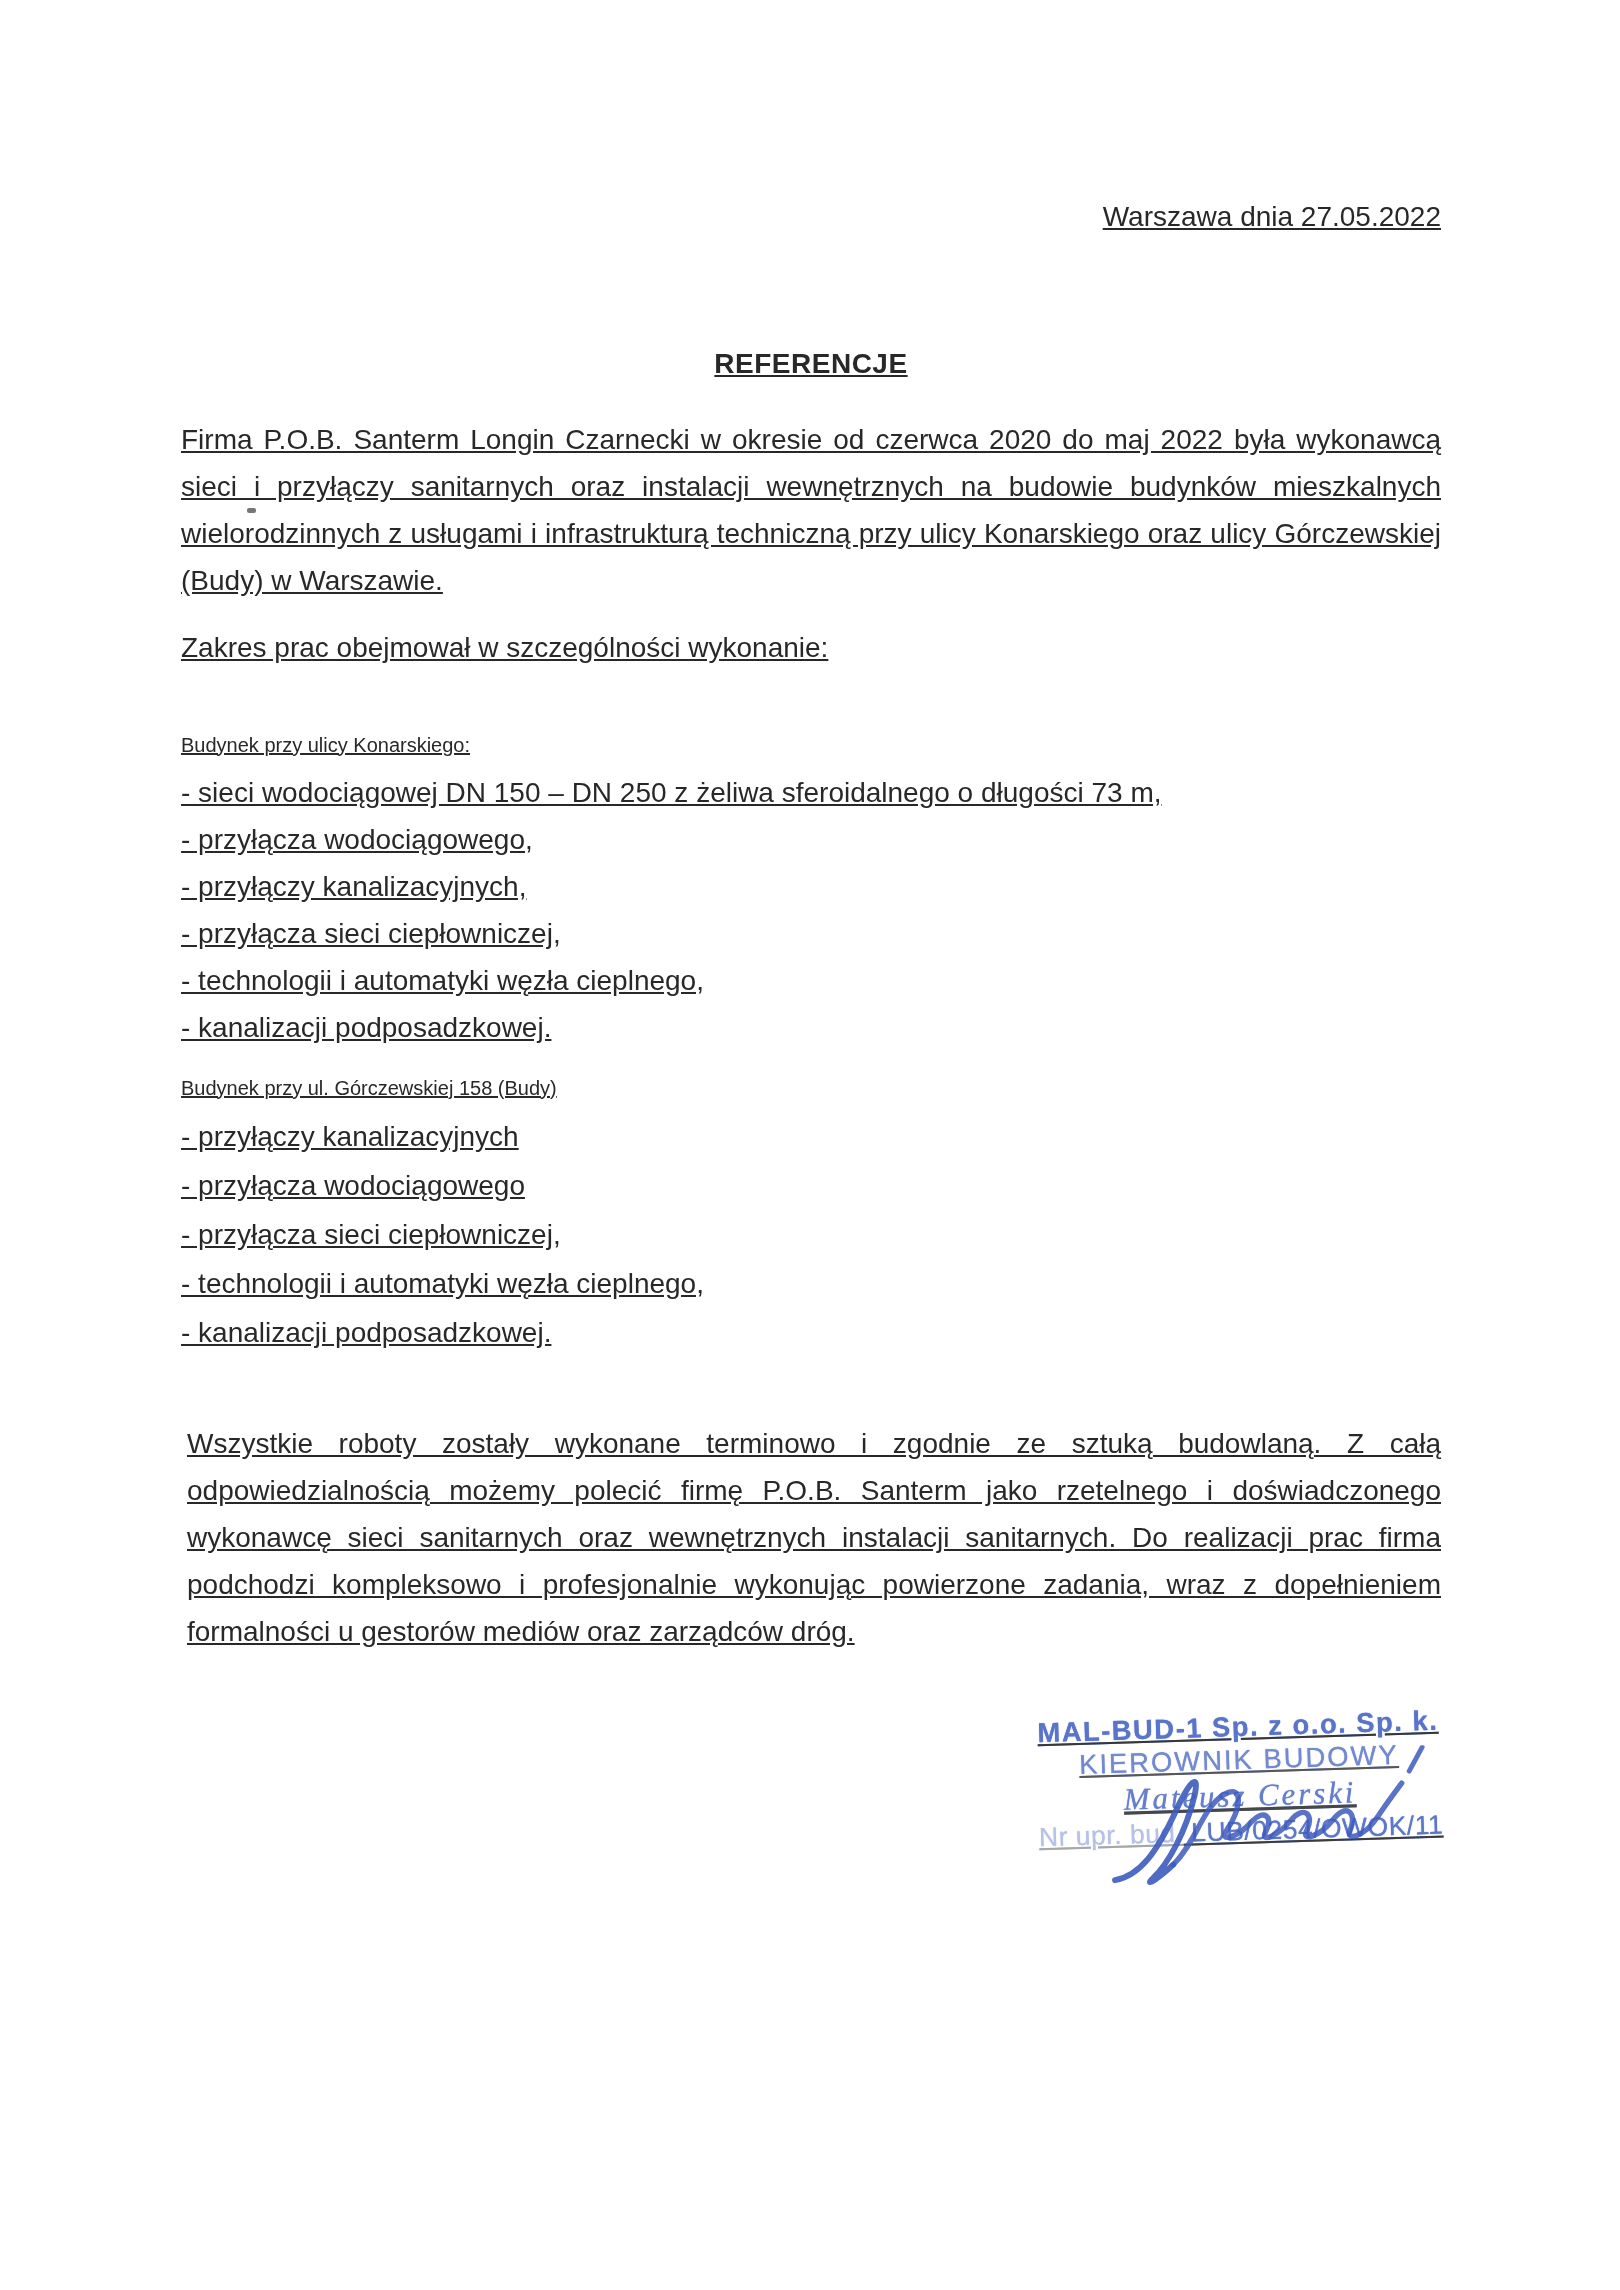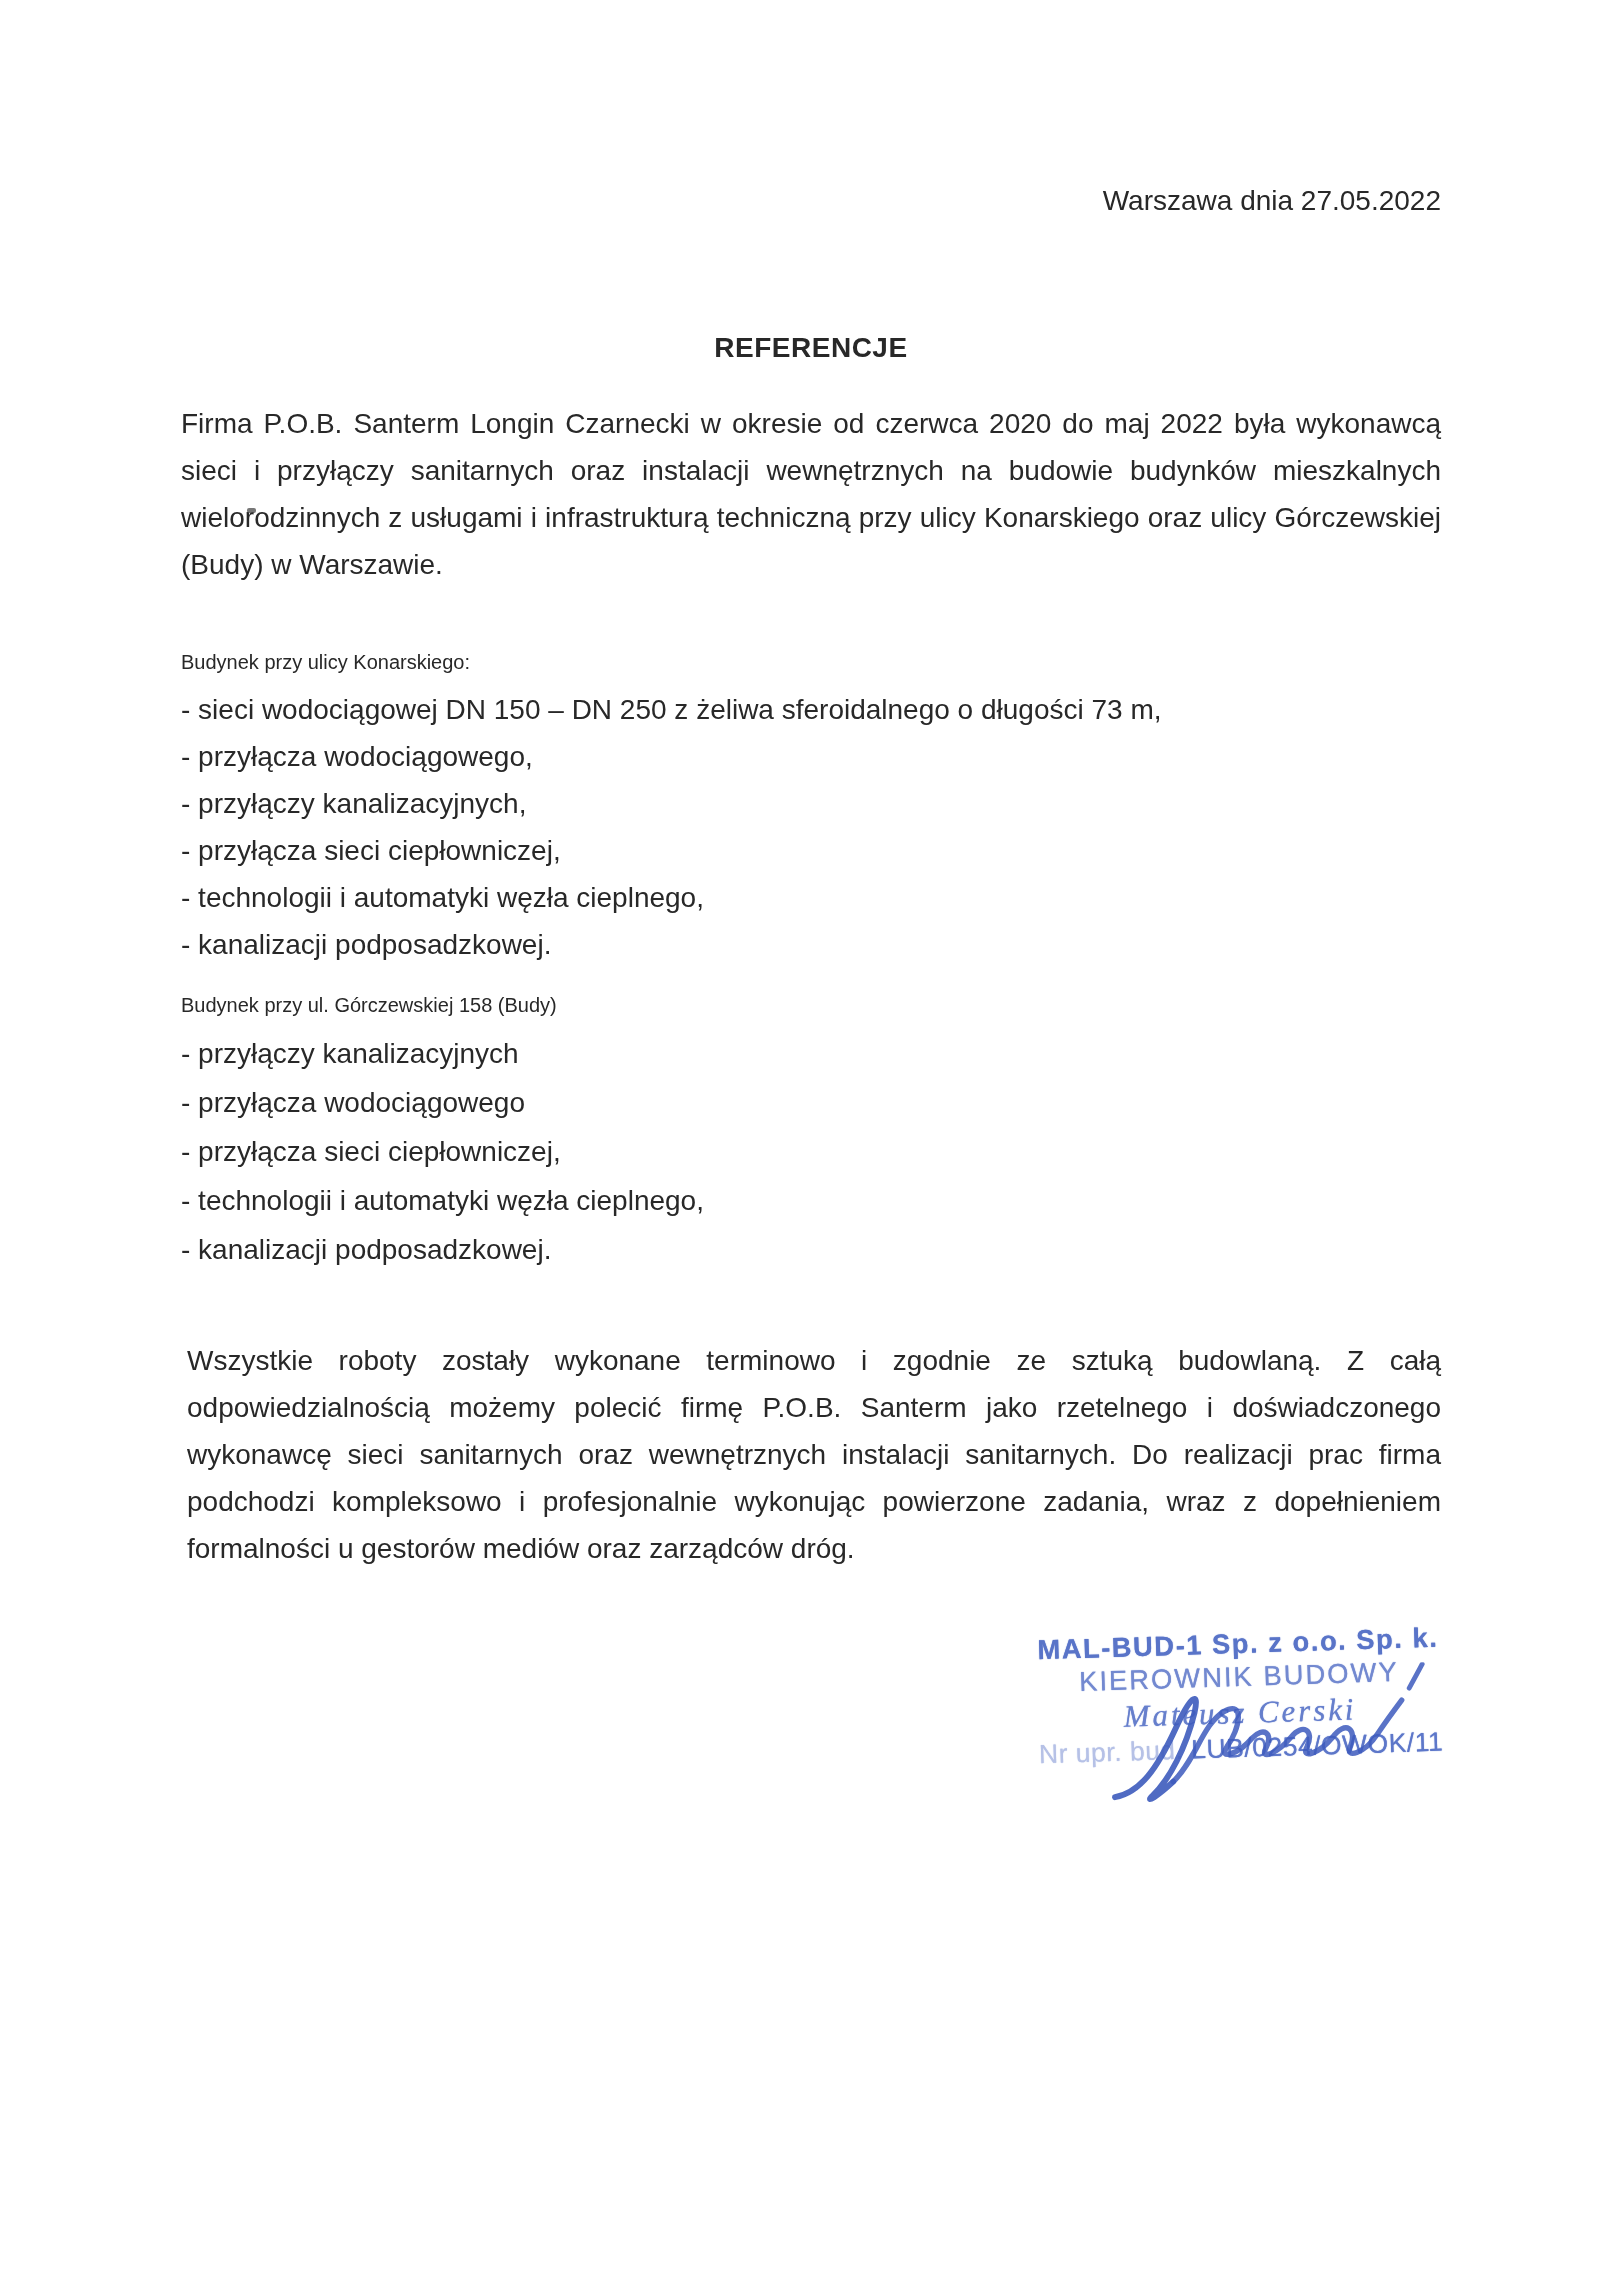--- a/index.html
+++ b/index.html
@@ -10,21 +10,22 @@
     height: 2291px;
     background: #ffffff;
     font-family: "Liberation Sans", sans-serif;
     color: #282828;
     overflow: hidden;
   }
   .content {
     position: absolute;
     left: 181px;
     right: 179px;
-    top: 0;
+    top: 16px;
+    text-decoration: underline;
   }
   .date-line {
     margin-top: 177px;
     font-size: 28px;
     line-height: 47px;
     text-align: right;
   }
   .doc-title {
     margin-top: 100px;
     font-size: 28px;
@@ -122,20 +123,21 @@
 
 <div class="page">
   <div class="content">
 
     <div class="date-line">Warszawa dnia 27.05.2022</div>
 
     <div class="doc-title">REFERENCJE</div>
 
     <p class="para intro-para">Firma P.O.B. Santerm Longin Czarnecki w okresie od czerwca 2020 do maj 2022 była wykonawcą sieci i przyłączy sanitarnych oraz instalacji wewnętrznych na budowie budynków mieszkalnych wielorodzinnych z usługami i infrastrukturą techniczną przy ulicy Konarskiego oraz ulicy Górczewskiej (Budy) w Warszawie.</p>
 
+    <div class="scope-line">Zakres prac obejmował w szczególności wykonanie:</div>
 
     <div class="sec-heading sec1-heading">Budynek przy ulicy Konarskiego:</div>
 
     <ul class="work-items sec1-items">
       <li>- sieci wodociągowej DN 150 – DN 250 z żeliwa sferoidalnego o długości 73 m,</li>
       <li>- przyłącza wodociągowego,</li>
       <li>- przyłączy kanalizacyjnych,</li>
       <li>- przyłącza sieci ciepłowniczej,</li>
       <li>- technologii i automatyki węzła cieplnego,</li>
       <li>- kanalizacji podposadzkowej.</li>

